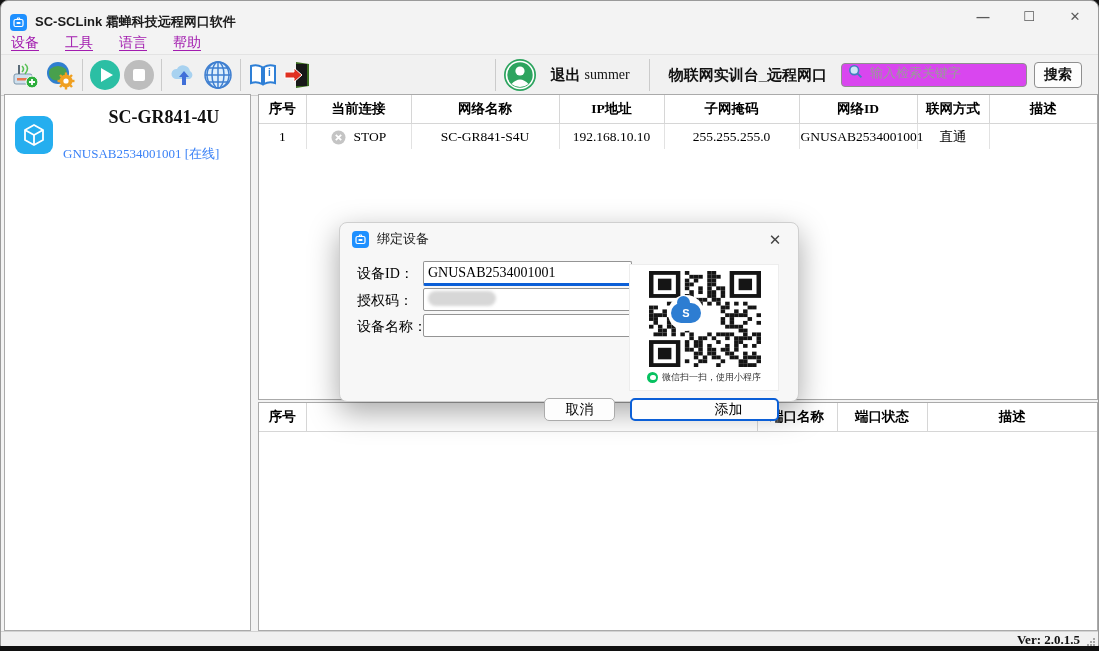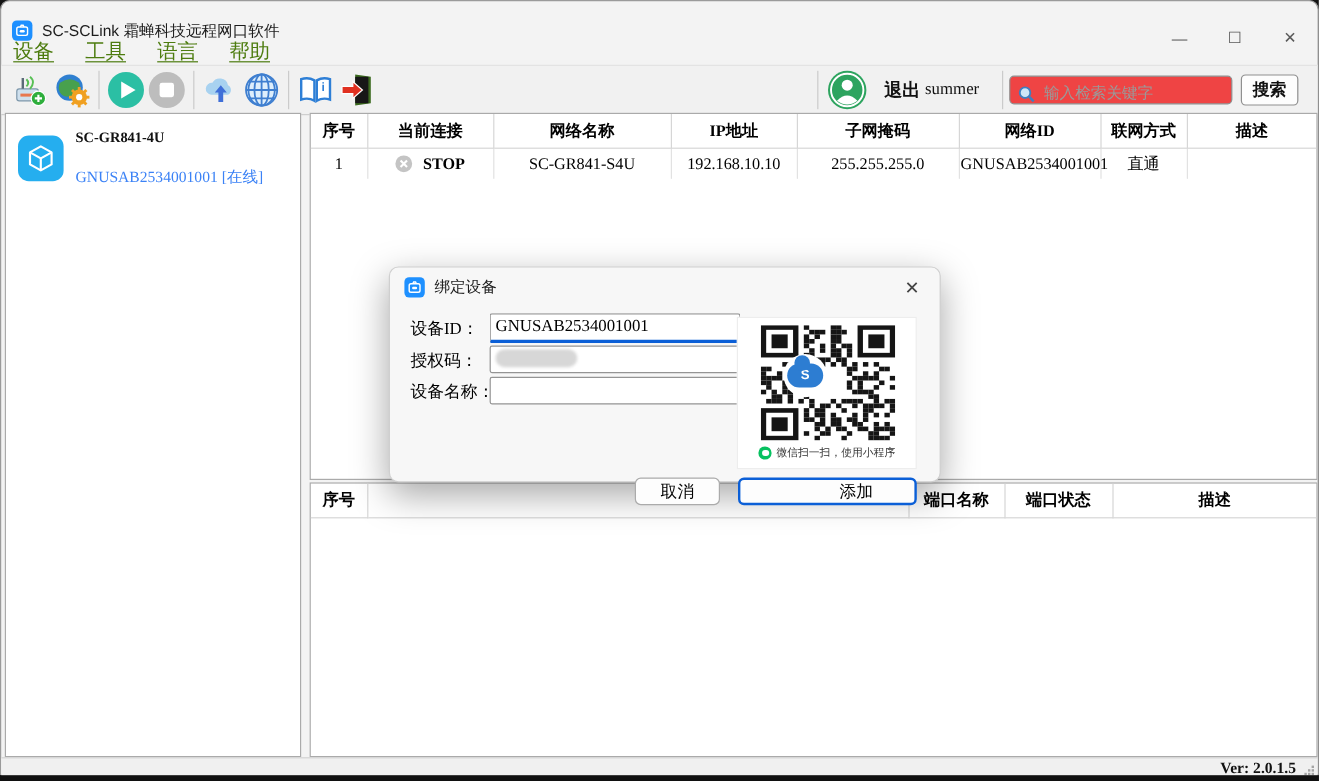--- a/index.html
+++ b/index.html
@@ -4,84 +4,84 @@
 <style>
   html,body{margin:0;padding:0;}
   body{width:1099px;height:651px;overflow:hidden;background:#141414;
        font-family:"Liberation Sans","DejaVu Sans",sans-serif;
        -webkit-font-smoothing:antialiased;}
   .win{position:absolute;left:0;top:0;width:1099px;height:646px;background:#f3f3f3;
        border:1px solid #9a9a9a;box-sizing:border-box;border-radius:8px 8px 0 0;}
   .serif{font-family:"Liberation Serif","DejaVu Serif",serif;}
 
   
-  .titlebar{position:absolute;left:0;top:16px;right:0;height:30px;display:flex;align-items:flex-start;}
+  .titlebar{position:absolute;left:0;top:0;right:0;height:30px;display:flex;align-items:flex-end;font-weight:bold;}
   .appicon{width:17px;height:17px;border-radius:4px;background:#1e90ff;margin-left:9px;
            display:flex;align-items:center;justify-content:center;flex:0 0 auto;}
   .title-text{margin-left:8px;font-size:13px;color:#1b1b1b;}
   .wincontrols{margin-left:auto;display:flex;height:30px;}
   .wc{width:46px;height:30px;display:flex;align-items:center;justify-content:center;
       color:#5a5a5a;font-size:13px;cursor:default;}
 
   
   .menubar{position:absolute;left:0;top:30px;right:0;height:23px;display:flex;align-items:center;
            padding-left:10px;gap:26px;}
-  .menu-item{font-size:17px;color:#4d7c0f;text-decoration:underline;text-underline-offset:3px;}
+  .menu-item{font-size:14px;color:#a21caf;text-decoration:underline;text-underline-offset:3px;}
 
   
   .toolbar{position:absolute;left:0;top:53px;right:0;height:40px;background:#f1f1f1;
            border-top:1px solid #e3e3e3;border-bottom:1px solid #cfcfcf;
            display:flex;align-items:center;}
   .tbtn{width:34px;height:34px;display:flex;align-items:center;justify-content:center;flex:0 0 auto;}
   .tsep{width:1px;height:32px;background:#cbcbcb;margin:0 5px;flex:0 0 auto;}
   .tool-right{margin-left:auto;display:flex;align-items:center;height:40px;}
   .logout-label{font-size:15px;font-weight:bold;color:#111;margin:0 4px 0 14px;}
   .username{font-size:14px;color:#111;margin-right:14px;text-align:center;}
   .group-label{font-size:15px;font-weight:bold;color:#111;margin:0 14px;}
-  .searchbox{width:172px;height:22px;background:#ef4444;border:1px solid #8f8f8f;border-radius:4px;
-             display:flex;align-items:flex-end;padding:0 6px;}
+  .searchbox{width:172px;height:22px;background:#d946ef;border:1px solid #8f8f8f;border-radius:4px;
+             display:flex;align-items:flex-start;padding:0 6px;}
   .searchbox input{border:none;outline:none;flex:1;font-size:13px;color:#333;background:transparent;width:100%;}
   .searchbox input::placeholder{color:#9a9a9a;}
   .search-btn{margin:0 16px 0 7px;height:24px;padding:0 9px;background:#fdfdfd;border:1px solid #8f8f8f;
               border-radius:4px;font-size:14px;font-weight:bold;color:#111;display:flex;align-items:center;}
 
   
   .sidebar{position:absolute;left:3px;top:93px;width:247px;height:537px;background:#fff;
            border:1px solid #aaa;box-sizing:border-box;}
   .device-item{display:flex;align-items:center;padding:12px 10px;gap:10px;}
   .device-icon{width:38px;height:38px;border-radius:9px;background:#25aeef;flex:0 0 auto;
                display:flex;align-items:center;justify-content:center;}
-  .device-name{font-size:12px;font-weight:bold;color:#111;}
+  .device-name{font-size:18px;font-weight:bold;color:#111;text-align:right;}
   .device-sub{font-size:13px;color:#3b82f6;margin-top:17px;}
 
   .panel-top{position:absolute;left:257px;top:93px;width:840px;height:306px;background:#fff;
              border:1px solid #aaa;box-sizing:border-box;}
   .panel-bottom{position:absolute;left:257px;top:401px;width:840px;height:229px;background:#fff;
                 border:1px solid #aaa;box-sizing:border-box;}
 
   table.grid{border-collapse:collapse;width:100%;table-layout:fixed;}
   .grid th{font-size:13.5px;font-weight:bold;color:#000;height:26px;
            border-right:1px solid #d6d6d6;border-bottom:1px solid #d6d6d6;
            font-family:"Liberation Serif","DejaVu Serif",serif;}
   .grid th:last-child{border-right:none;}
   .grid td{font-size:13.5px;color:#000;height:23px;text-align:center;
            border-right:1px solid #e2e2e2;
            font-family:"Liberation Serif","DejaVu Serif",serif;}
   .grid td:last-child{border-right:none;}
-  .conn-cell{display:flex;align-items:center;justify-content:center;gap:8px;font-weight:bold;}
+  .conn-cell{display:flex;align-items:flex-end;justify-content:center;gap:8px;}
 
   
   .statusbar{position:absolute;left:0;top:630px;right:0;height:16px;background:#f0f0f0;
              border-top:1px solid #d2d2d2;display:flex;align-items:center;justify-content:flex-end;}
   .ver-text{font-size:13px;font-weight:bold;color:#111;margin-right:18px;}
   .grip{position:absolute;right:2px;bottom:1px;}
   .desktop-strip{position:absolute;left:0;top:646px;width:1099px;height:5px;background:#101010;}
 
   
-  .dialog{position:absolute;left:323px;top:221px;width:460px;height:180px;background:#f7f7f7;
+  .dialog{position:absolute;left:338px;top:221px;width:460px;height:180px;background:#f7f7f7;
           border:1px solid #cfcfcf;border-radius:8px;box-sizing:border-box;
           box-shadow:0 10px 30px rgba(0,0,0,.35);}
   .dlg-title{position:absolute;left:0;top:0;right:0;height:32px;display:flex;align-items:center;}
   .dlg-title .appicon{margin-left:12px;}
   .dlg-title-text{margin-left:8px;font-size:13px;color:#1b1b1b;}
   .dlg-close{position:absolute;right:12px;top:6px;width:22px;height:22px;display:flex;align-items:center;
              justify-content:center;color:#444;font-size:15px;}
   .field-label{position:absolute;left:17px;font-size:14px;color:#000;
                font-family:"Liberation Serif","DejaVu Serif",serif;text-align:center;}
   .dlg-input{position:absolute;left:83px;width:199px;height:21px;background:#fff;
@@ -223,20 +223,21 @@
         <svg width="34" height="34" viewBox="0 0 34 34">
           <circle cx="17" cy="17" r="16" fill="#2da45f"></circle>
           <circle cx="17" cy="17" r="13.5" fill="none" stroke="#fff" stroke-width="1.6"></circle>
           <circle cx="17" cy="13" r="4.6" fill="#fff"></circle>
           <path d="M8.5 26 q8.5 -9 17 0 a13.5 13.5 0 0 1 -17 0z" fill="#fff"></path>
         </svg>
       </div>
       <div class="logout-label">退出</div>
       <div class="username serif">summer</div>
       <div class="tsep"></div>
+      <div class="group-label">物联网实训台_远程网口</div>
       <div class="searchbox">
         <svg width="15" height="15" viewBox="0 0 15 15" style="flex:0 0 auto;margin-right:5px">
           <circle cx="6.2" cy="6.2" r="4.4" fill="#cfe6f7" stroke="#3f7fbf" stroke-width="1.6"></circle>
           <line x1="9.6" y1="9.6" x2="13.4" y2="13.4" stroke="#3f7fbf" stroke-width="2"></line>
         </svg>
         <input type="text" placeholder="输入检索关键字" style="">
       </div>
       <div class="search-btn">搜索</div>
     </div>
   </div>

